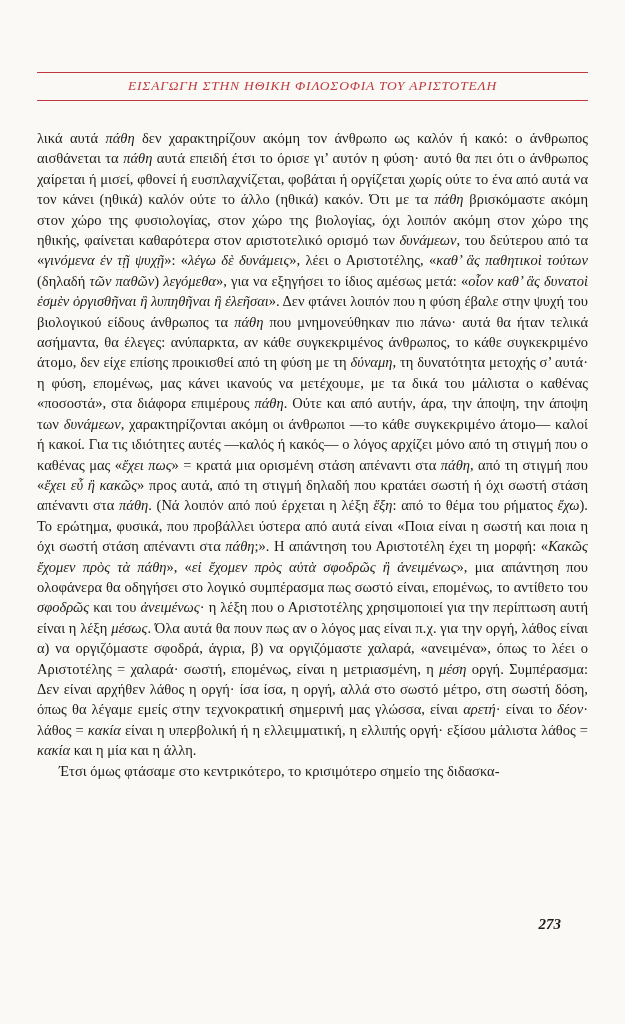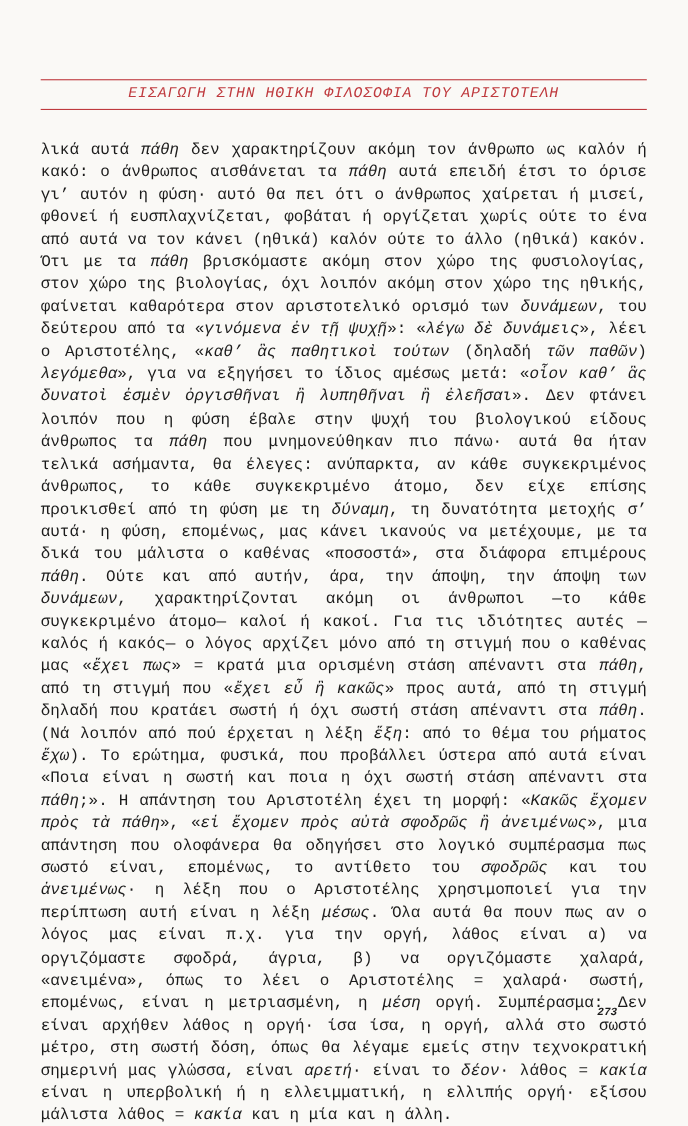--- a/index.html
+++ b/index.html
@@ -5,21 +5,21 @@
   :root{ --accent:#bf3a3e; --ink:#1b1b1b; --paper:#faf9f6; }
   html,body{ margin:0; padding:0; }
   body{
     width:625px; height:1024px;
     background:var(--paper);
     color:var(--ink);
     font-family:"Liberation Serif", serif;
     position:relative;
     overflow:hidden;
   }
-  .page{ padding:0 37px;font-family:Liberation Mono, monospace; }
+  .page{ padding:0 37px; }
 
   .page-header{ margin-top:72px; text-align:center; }
   .rule{ height:1px; background:var(--accent); }
   .header-title{
     color:var(--accent);
     font-style:italic;
     font-size:13.5px;
     letter-spacing:0.8px;
     padding:5px 0 6px 0;
     white-space:nowrap;
@@ -35,34 +35,35 @@
   .para{ margin:0; }
   .para.indent{ text-indent:22px; }
   .it{ font-style:italic;margin-top:24px; }
 
   .page-number{
     position:absolute;
     right:64px;
     top:916px;
     font-style:italic;
     font-weight:bold;
-    font-size:10px;
+    font-size:15px;
     color:var(--ink);
   }
 </style>
 </head>
 <body>
 
 <div class="page">
 
   <header class="page-header">
     <div class="rule"></div>
     <div class="header-title">ΕΙΣΑΓΩΓΗ ΣΤΗΝ ΗΘΙΚΗ ΦΙΛΟΣΟΦΙΑ ΤΟΥ ΑΡΙΣΤΟΤΕΛΗ</div>
     <div class="rule"></div>
   </header>
 
   <main class="body-text">
       <p class="para"><span>λικά αυτά </span><span class="it">πάθη</span><span> δεν χαρακτηρίζουν ακόμη τον άνθρωπο ως καλόν ή κακό: ο άνθρωπος αισθάνεται τα </span><span class="it">πάθη</span><span> αυτά επειδή έτσι το όρισε γι’ αυτόν η φύση· αυτό θα πει ότι ο άνθρωπος χαίρεται ή μισεί, φθονεί ή ευσπλαχνίζεται, φοβάται ή οργίζεται χωρίς ούτε το ένα από αυτά να τον κάνει (ηθικά) καλόν ούτε το άλλο (ηθικά) κακόν. Ότι με τα </span><span class="it">πάθη</span><span> βρισκόμαστε ακόμη στον χώρο της φυσιολογίας, στον χώρο της βιολογίας, όχι λοιπόν ακόμη στον χώρο της ηθικής, φαίνεται καθαρότερα στον αριστοτελικό ορισμό των </span><span class="it">δυνάμεων</span><span>, του δεύτερου από τα «</span><span class="it">γινόμενα ἐν τῇ ψυχῇ</span><span>»: «</span><span class="it">λέγω δὲ δυνάμεις</span><span>», λέει ο Αριστοτέλης, «</span><span class="it">καθ’ ἃς παθητικοὶ τούτων</span><span> (δηλαδή </span><span class="it">τῶν παθῶν</span><span>) </span><span class="it">λεγόμεθα</span><span>», για να εξηγήσει το ίδιος αμέσως μετά: «</span><span class="it">οἷον καθ’ ἃς δυνατοὶ ἐσμὲν ὀργισθῆναι ἢ λυπηθῆναι ἢ ἐλεῆσαι</span><span>». Δεν φτάνει λοιπόν που η φύση έβαλε στην ψυχή του βιολογικού είδους άνθρωπος τα </span><span class="it">πάθη</span><span> που μνημονεύθηκαν πιο πάνω· αυτά θα ήταν τελικά ασήμαντα, θα έλεγες: ανύπαρκτα, αν κάθε συγκεκριμένος άνθρωπος, το κάθε συγκεκριμένο άτομο, δεν είχε επίσης προικισθεί από τη φύση με τη </span><span class="it">δύναμη</span><span>, τη δυνατότητα μετοχής σ’ αυτά· η φύση, επομένως, μας κάνει ικανούς να μετέχουμε, με τα δικά του μάλιστα ο καθένας «ποσοστά», στα διάφορα επιμέρους </span><span class="it">πάθη</span><span>. Ούτε και από αυτήν, άρα, την άποψη, την άποψη των </span><span class="it">δυνάμεων</span><span>, χαρακτηρίζονται ακόμη οι άνθρωποι —το κάθε συγκεκριμένο άτομο— καλοί ή κακοί. Για τις ιδιότητες αυτές —καλός ή κακός— ο λόγος αρχίζει μόνο από τη στιγμή που ο καθένας μας «</span><span class="it">ἔχει πως</span><span>» = κρατά μια ορισμένη στάση απέναντι στα </span><span class="it">πάθη</span><span>, από τη στιγμή που «</span><span class="it">ἔχει εὖ ἢ κακῶς</span><span>» προς αυτά, από τη στιγμή δηλαδή που κρατάει σωστή ή όχι σωστή στάση απέναντι στα </span><span class="it">πάθη</span><span>. (Νά λοιπόν από πού έρχεται η λέξη </span><span class="it">ἕξη</span><span>: από το θέμα του ρήματος </span><span class="it">ἔχω</span><span>). Το ερώτημα, φυσικά, που προβάλλει ύστερα από αυτά είναι «Ποια είναι η σωστή και ποια η όχι σωστή στάση απέναντι στα </span><span class="it">πάθη</span><span>;». Η απάντηση του Αριστοτέλη έχει τη μορφή: «</span><span class="it">Κακῶς ἔχομεν πρὸς τὰ πάθη</span><span>», «</span><span class="it">εἰ ἔχομεν πρὸς αὐτὰ σφοδρῶς ἢ ἀνειμένως</span><span>», μια απάντηση που ολοφάνερα θα οδηγήσει στο λογικό συμπέρασμα πως σωστό είναι, επομένως, το αντίθετο του </span><span class="it">σφοδρῶς</span><span> και του </span><span class="it">ἀνειμένως</span><span>· η λέξη που ο Αριστοτέλης χρησιμοποιεί για την περίπτωση αυτή είναι η λέξη </span><span class="it">μέσως</span><span>. Όλα αυτά θα πουν πως αν ο λόγος μας είναι π.χ. για την οργή, λάθος είναι α) να οργιζόμαστε σφοδρά, άγρια, β) να οργιζόμαστε χαλαρά, «ανειμένα», όπως το λέει ο Αριστοτέλης = χαλαρά· σωστή, επομένως, είναι η μετριασμένη, η </span><span class="it">μέση</span><span> οργή. Συμπέρασμα: Δεν είναι αρχήθεν λάθος η οργή· ίσα ίσα, η οργή, αλλά στο σωστό μέτρο, στη σωστή δόση, όπως θα λέγαμε εμείς στην τεχνοκρατική σημερινή μας γλώσσα, είναι </span><span class="it">αρετή</span><span>· είναι το </span><span class="it">δέον</span><span>· λάθος = </span><span class="it">κακία</span><span> είναι η υπερβολική ή η ελλειμματική, η ελλιπής οργή· εξίσου μάλιστα λάθος = </span><span class="it">κακία</span><span> και η μία και η άλλη.</span></p>
+      <p class="para indent"><span>Έτσι όμως φτάσαμε στο κεντρικότερο, το κρισιμότερο σημείο της διδασκα-</span></p>
     </main>
 
   <div class="page-number">273</div>
 
 </div>
 
 </body></html>

